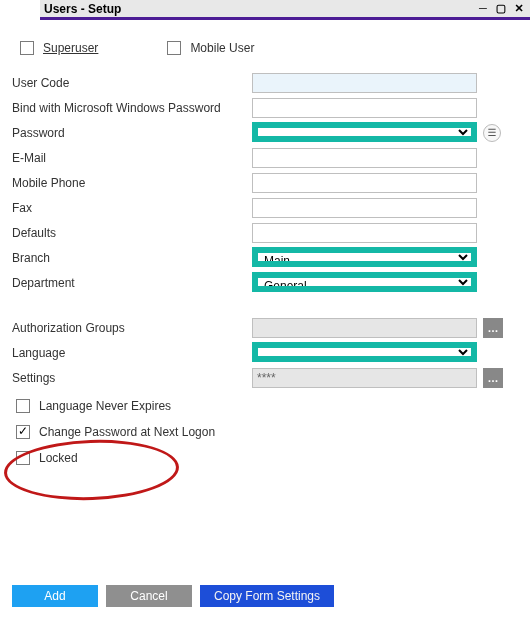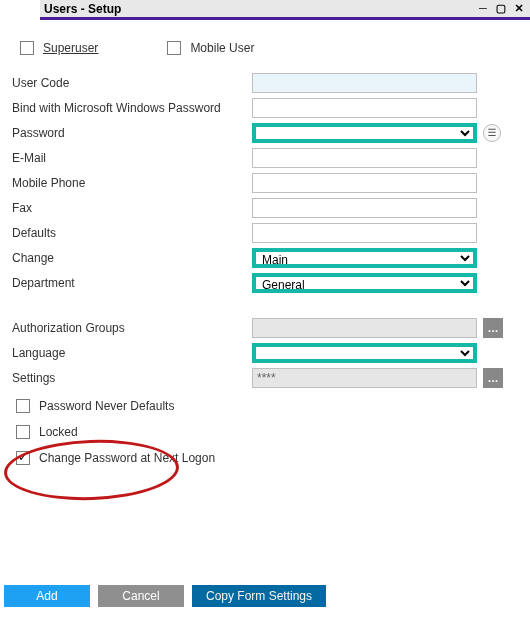--- a/index.html
+++ b/index.html
@@ -91,21 +91,21 @@
   .fld.lightblue input { background: #eaf4fb; }
   .fld .readonly {
     background: #e6e6e6;
     display: flex;
     align-items: center;
     color: #666;
   }
   .fld select {
     width: 100%;
     height: 20px;
-    border: 4px solid #14b8a6;
+    border: 6px solid #14b8a6;
     background: #fff;
     font-size: 12px;
     font-family: inherit;
     padding: 0 2px;
   }
   .circ-btn {
     width: 18px; height: 18px;
     border: 1px solid #bbb;
     border-radius: 50%;
     margin-left: 6px;
@@ -137,38 +137,38 @@
     border-radius: 50%;
     width: 175px;
     height: 60px;
     left: 4px;
     top: 420px;
     pointer-events: none;
     transform: rotate(-2deg);
   }
   .footer {
     position: absolute;
-    left: 4px;
+    left: 12px;
     bottom: 16px;
     display: flex;
     gap: 8px;
   }
   .btn {
     height: 22px;
     min-width: 86px;
     border: none;
     color: #fff;
     font-size: 12px;
     font-family: inherit;
     padding: 0 14px;
     cursor: pointer;
   }
   .btn-primary { background: #1ea1f2; }
   .btn-secondary { background: #8f8f8f; }
-  .btn-disabled { background: #0369a1; color: #f4f4f4; cursor: default; }
+  .btn-disabled { background: #1d4ed8; color: #f4f4f4; cursor: default; }
 </style>
 </head>
 <body>
 
 <div class="titlebar">
   <span>Users - Setup</span>
   <div class="titlebar-spacer"></div>
   <div class="win-controls">
     <div class="win-btn">─</div>
     <div class="win-btn">▢</div>
@@ -213,21 +213,21 @@
     </div>
     <div class="row">
       <div class="lbl">Fax</div>
       <div class="fld"><input type="text" value="" style=""></div>
     </div>
     <div class="row">
       <div class="lbl">Defaults</div>
       <div class="fld"><input type="text" value="" style=""></div>
     </div>
     <div class="row">
-      <div class="lbl">Change</div>
+      <div class="lbl">Branch</div>
       <div class="fld"><select><option>Main</option></select></div>
     </div>
     <div class="row">
       <div class="lbl">Department</div>
       <div class="fld"><select><option>General</option></select></div>
     </div>
 
     <div class="gap-block"></div>
 
     <div class="row">
@@ -250,29 +250,29 @@
             <span>****</span>
           </div>
         </div>
       <div class="dots-btn">…</div>
     </div>
   </div>
 
   <div class="pwd-opts">
     <label class="chk">
       <input type="checkbox" style="">
-      <span>Password Never Defaults</span>
-    </label>
-    <label class="chk">
-      <input type="checkbox" style="">
-      <span>Locked</span>
+      <span>Language Never Expires</span>
     </label>
     <label class="chk">
       <input type="checkbox" checked="" style="">
       <span>Change Password at Next Logon</span>
+    </label>
+    <label class="chk">
+      <input type="checkbox" style="">
+      <span>Locked</span>
     </label>
   </div>
 
   <div class="annotation-ellipse"></div>
 
   <div class="footer">
     <button class="btn btn-primary">Add</button>
     <button class="btn btn-secondary">Cancel</button>
     <button class="btn btn-disabled">Copy Form Settings</button>
   </div>

